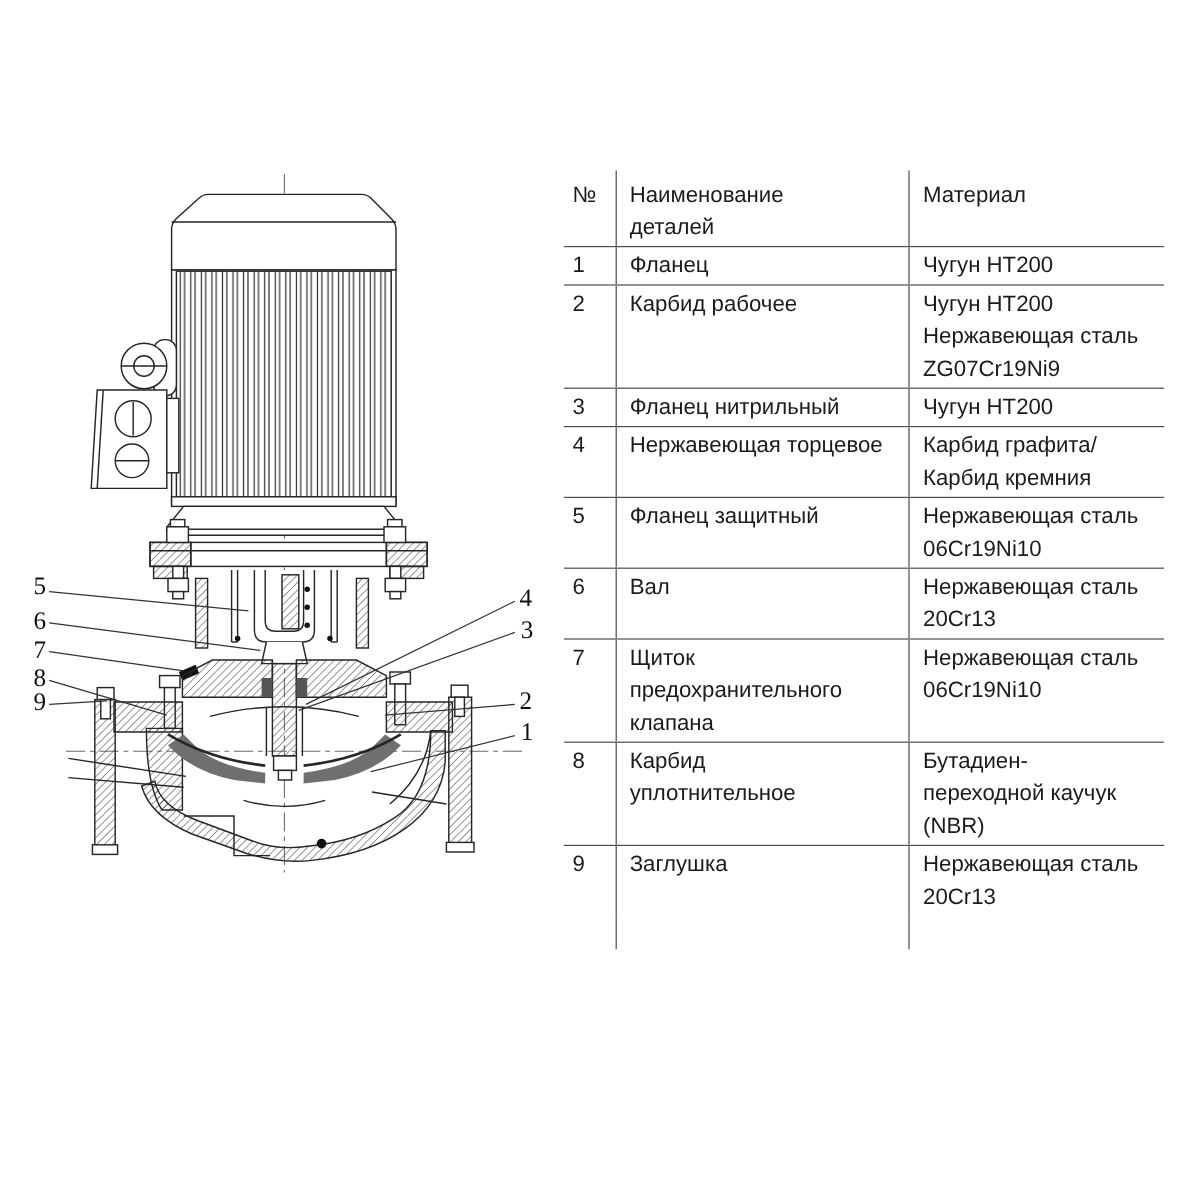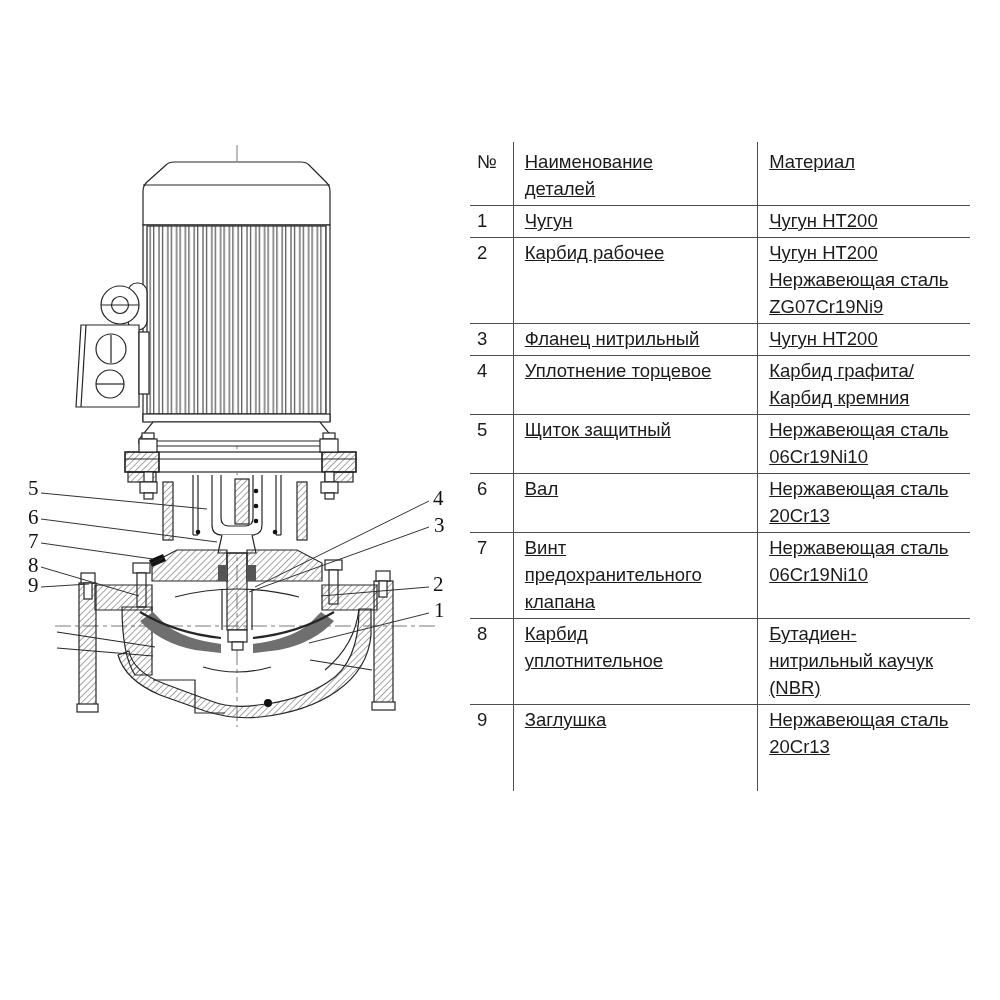--- a/index.html
+++ b/index.html
@@ -4,21 +4,21 @@
 <style>
   html,body{margin:0;padding:0;background:#fff;}
   body{width:1000px;height:1000px;position:relative;font-family:"Liberation Sans",sans-serif;overflow:hidden;}
 
   
   .parts-table-wrap{position:absolute;left:470px;top:142px;width:500px;}
   table.parts{border-collapse:collapse;width:100%;color:#1b1b1b;font-size:18.5px;line-height:27px;table-layout:fixed;}
   table.parts td{vertical-align:top;padding:1px 6px 3px 11px;white-space:pre-line;
                  border-bottom:1.5px solid #4d4d4d;overflow:hidden;}
   table.parts td.c1{padding-left:7px;}
-  table.parts td.c2,table.parts td.c3{border-left:1.5px solid #4d4d4d;text-decoration:underline;}
+  table.parts td.c2,table.parts td.c3{border-left:1.5px solid #4d4d4d;}
   table.parts thead td{padding-top:6px;}
   table.parts tr.last td{border-bottom:none;}
   table.parts tr.spacer td{border-bottom:none;height:28px;padding:0;}
 
   
   .drawing{position:absolute;left:25px;top:135px;width:440px;height:600px;}
   .callout{position:absolute;font-family:"Liberation Serif",serif;font-size:21px;color:#111;line-height:22px;}
 </style>
 </head>
 <body>
@@ -205,67 +205,67 @@
       <tr>
         <td class="c1">№</td>
         <td class="c2">Наименование
 деталей</td>
         <td class="c3">Материал</td>
       </tr>
     </thead>
     <tbody>
       <tr>
         <td class="c1">1</td>
-        <td class="c2">Чугун</td>
+        <td class="c2">Фланец</td>
         <td class="c3">Чугун HT200</td>
       </tr>
       <tr>
         <td class="c1">2</td>
         <td class="c2">Карбид рабочее</td>
         <td class="c3">Чугун HT200
 Нержавеющая сталь
 ZG07Cr19Ni9</td>
       </tr>
       <tr>
         <td class="c1">3</td>
         <td class="c2">Фланец нитрильный</td>
         <td class="c3">Чугун HT200</td>
       </tr>
       <tr>
         <td class="c1">4</td>
-        <td class="c2">Уплотнение торцевое</td>
+        <td class="c2">Нержавеющая торцевое</td>
         <td class="c3">Карбид графита/
 Карбид кремния</td>
       </tr>
       <tr>
         <td class="c1">5</td>
-        <td class="c2">Щиток защитный</td>
+        <td class="c2">Фланец защитный</td>
         <td class="c3">Нержавеющая сталь
 06Cr19Ni10</td>
       </tr>
       <tr>
         <td class="c1">6</td>
         <td class="c2">Вал</td>
         <td class="c3">Нержавеющая сталь
 20Cr13</td>
       </tr>
       <tr>
         <td class="c1">7</td>
-        <td class="c2">Винт
+        <td class="c2">Щиток
 предохранительного
 клапана</td>
         <td class="c3">Нержавеющая сталь
 06Cr19Ni10</td>
       </tr>
       <tr>
         <td class="c1">8</td>
         <td class="c2">Карбид
 уплотнительное</td>
         <td class="c3">Бутадиен-
-нитрильный каучук
+переходной каучук
 (NBR)</td>
       </tr>
       <tr class="last">
         <td class="c1">9</td>
         <td class="c2">Заглушка</td>
         <td class="c3">Нержавеющая сталь
 20Cr13</td>
       </tr>
       <tr class="spacer">
         <td class="c1"></td>

